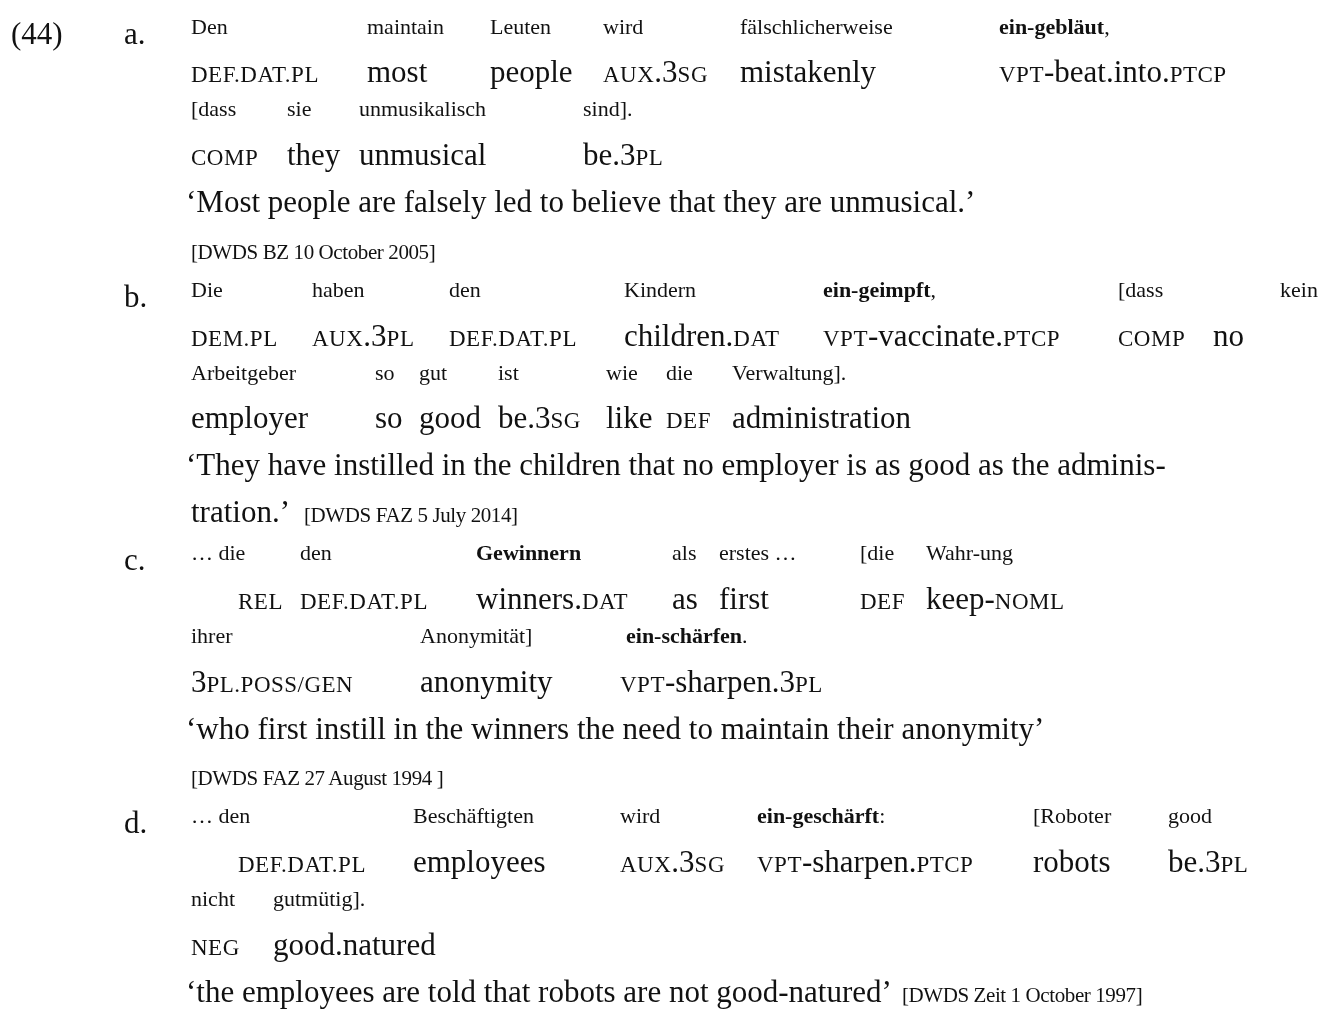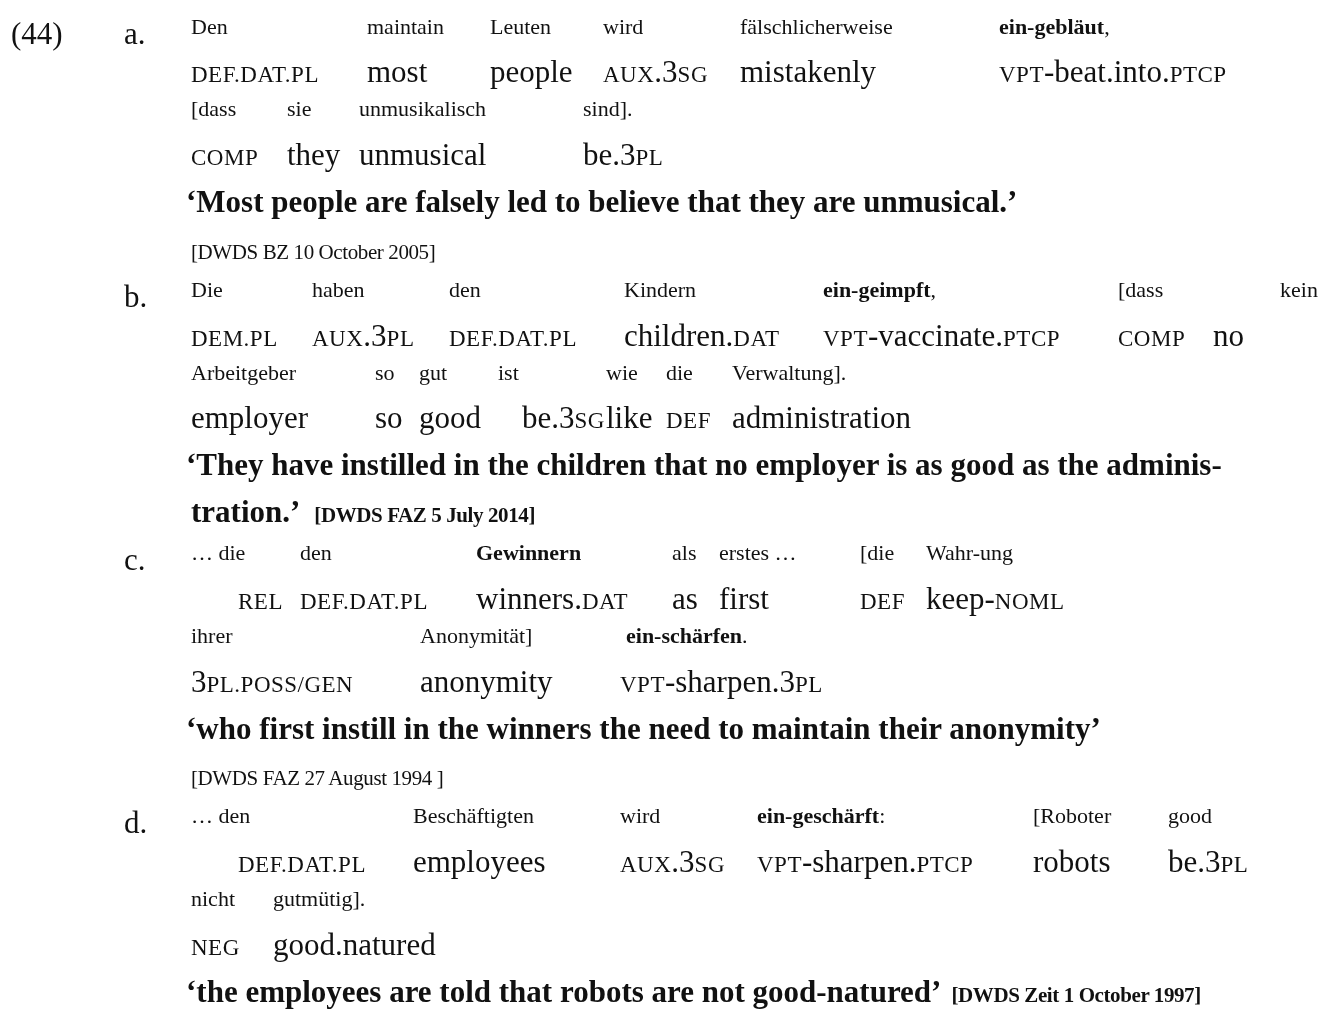--- a/index.html
+++ b/index.html
@@ -8,21 +8,21 @@
       font-family: "Liberation Serif", "DejaVu Serif", serif;
       color: #111111;
     }
     .abs { position: absolute; white-space: nowrap; }
     .ex-num { font-size: 31px; }
     .sub-label { font-size: 31px; }
     .w { position: absolute; white-space: nowrap; font-size: 22px; line-height: 1; }
     .g { position: absolute; white-space: nowrap; font-size: 31px; line-height: 1; }
     .sc { font-size: 23px; letter-spacing: 0.5px; }
     .b { font-weight: bold; }
-    .tr { position: absolute; white-space: nowrap; font-size: 31px; line-height: 1; font-weight: bold; }
+    .tr { position: absolute; white-space: nowrap; font-size: 31px; line-height: 1; }
     .src { font-size: 21px; letter-spacing: -0.4px; }
   </style>
 </head>
 <body>
 
 <div id="doc">
   <span class="abs ex-num" style="left:11px; top:16px;">(44)</span>
 
   <div>
     <span class="abs sub-label" style="left:124px; top:16px;">a.</span>
@@ -72,21 +72,21 @@
         <span class="w" style="left: 191px; top: 362px;"><span>Arbeitgeber</span></span>
         <span class="w" style="left: 375px; top: 362px;"><span>so</span></span>
         <span class="w" style="left: 419px; top: 362px;"><span>gut</span></span>
         <span class="w" style="left: 498px; top: 362px;"><span>ist</span></span>
         <span class="w" style="left: 606px; top: 362px;"><span>wie</span></span>
         <span class="w" style="left: 666px; top: 362px;"><span>die</span></span>
         <span class="w" style="left: 732px; top: 362px;"><span>Verwaltung].</span></span>
         <span class="g" style="left: 191px; top: 402px;"><span>employer</span></span>
         <span class="g" style="left: 375px; top: 402px;"><span>so</span></span>
         <span class="g" style="left: 419px; top: 402px;"><span>good</span></span>
-        <span class="g" style="left: 522px; top: 402px;"><span>be.3</span><span class="sc">SG</span></span>
+        <span class="g" style="left: 498px; top: 402px;"><span>be.3</span><span class="sc">SG</span></span>
         <span class="g" style="left: 606px; top: 402px;"><span>like</span></span>
         <span class="g" style="left: 666px; top: 402px;"><span class="sc">DEF</span></span>
         <span class="g" style="left: 732px; top: 402px;"><span>administration</span></span>
         <span class="tr" style="left: 186px; top: 449px;"><span>‘They have instilled in the children that no employer is as good as the adminis-</span></span>
         <span class="tr" style="left: 191px; top: 496px;"><span>tration.’</span><span class="src" style="margin-left: 14px;">[DWDS FAZ 5 July 2014]</span></span>
       </div>
   </div>
 
   <div>
     <span class="abs sub-label" style="left:124px; top:542px;">c.</span>

